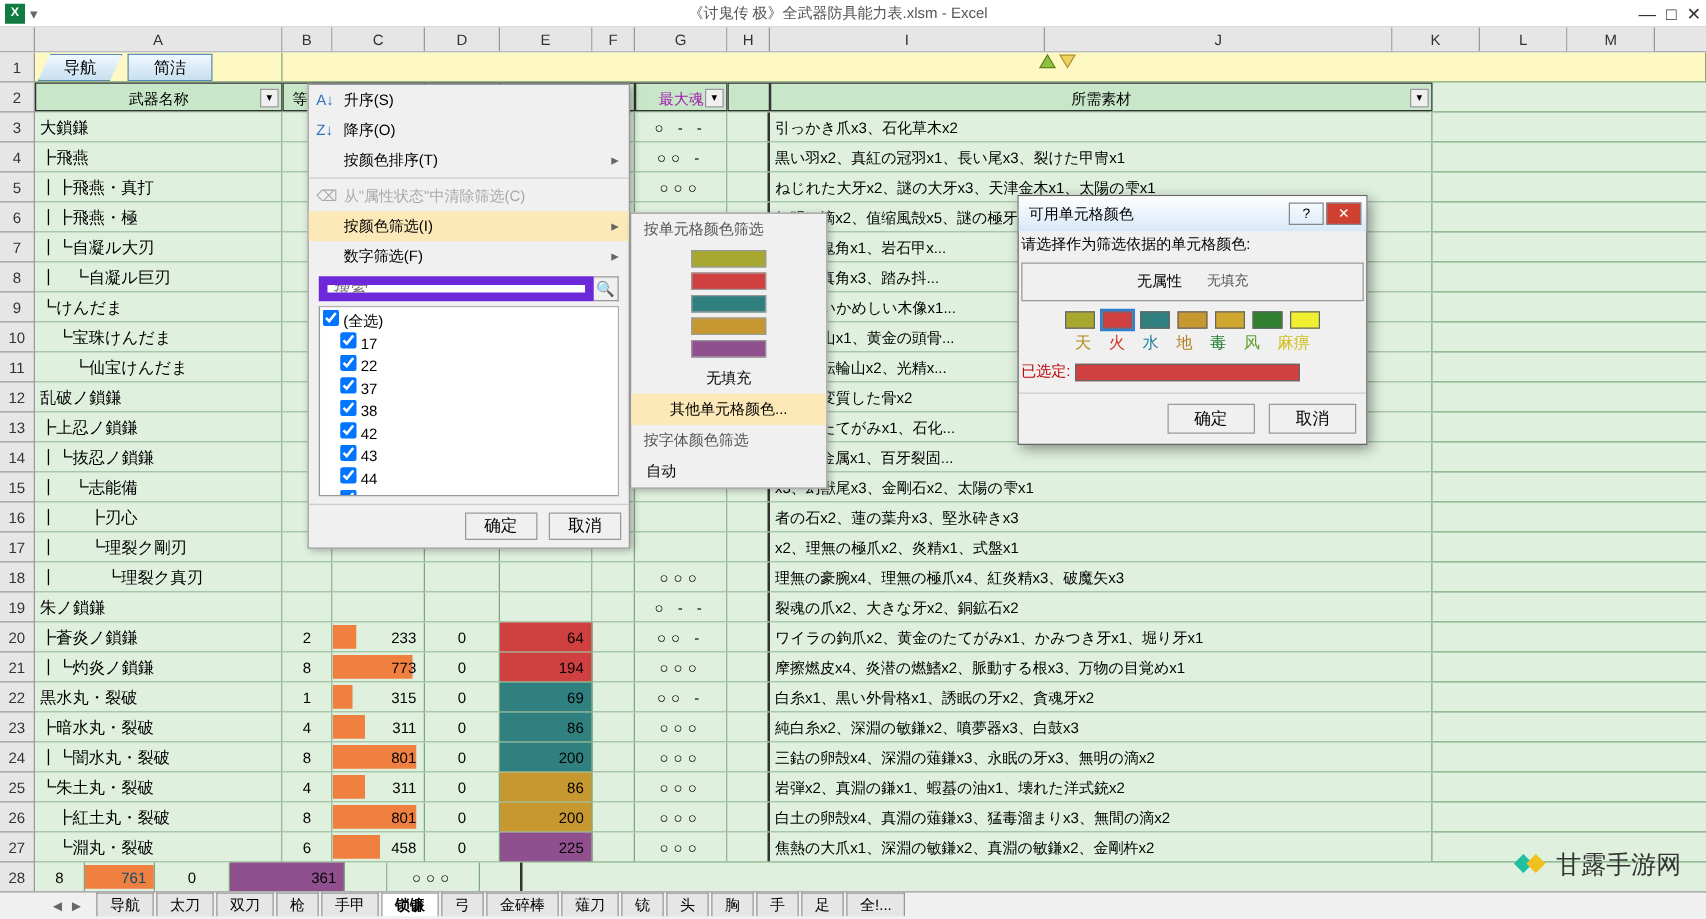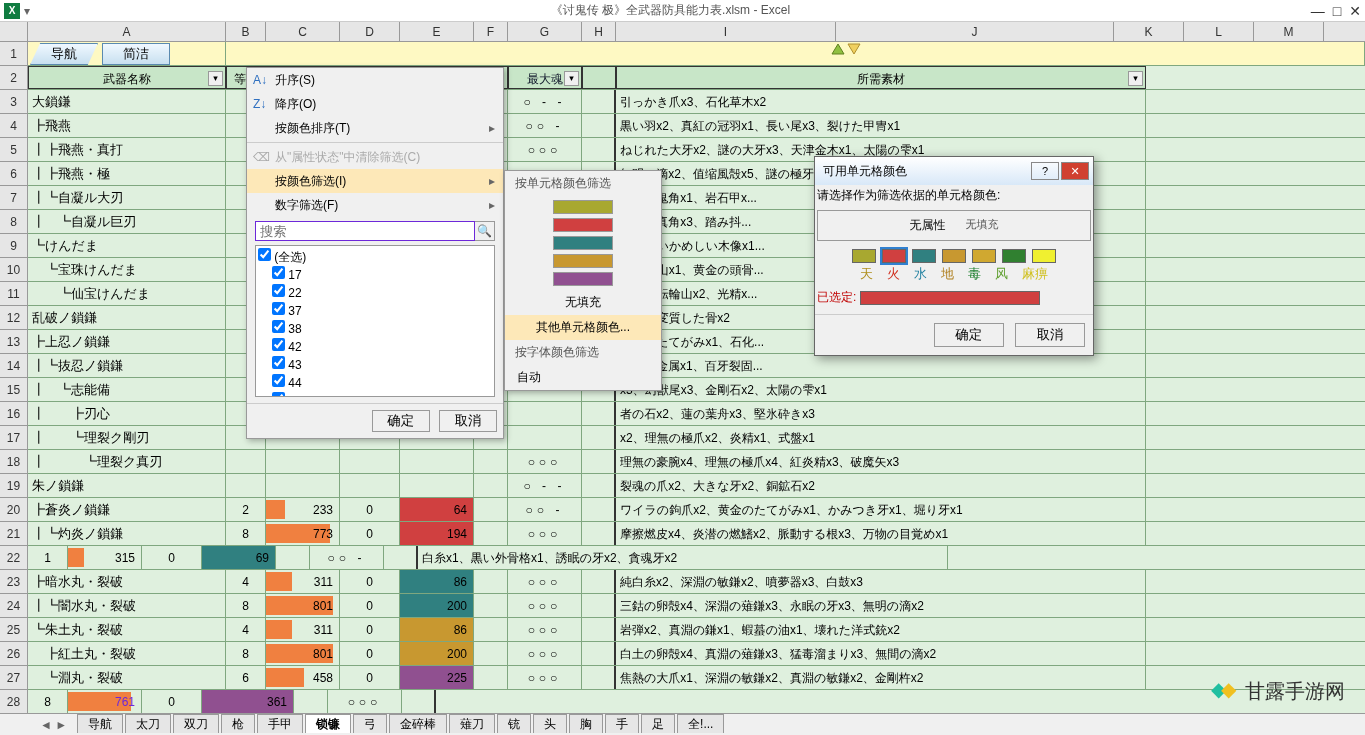--- a/index.html
+++ b/index.html
@@ -14,38 +14,38 @@
 .col-header { border-right: 1px solid #999; text-align: center; line-height: 20px; color: #333; background: #e6e6e6; }
 .sheet-area { display: flex; height: 672px; overflow: hidden; position: relative; background: #dff0de; }
 .row-headers { width: 28px; background: #e6e6e6; border-right: 1px solid #999; }
 .row-hdr { height: 24px; border-bottom: 1px solid #999; text-align: center; line-height: 24px; color: #333; }
 .grid { flex: 1; position: relative; }
 .row { height: 24px; display: flex; border-bottom: 1px solid #7fa77f; }
 .cell { border-right: 1px solid #7fa77f; padding: 0 4px; line-height: 24px; overflow: hidden; white-space: nowrap; }
 .nav-row { background: #fef9c3; }
 .nav-btn { display: inline-flex; align-items: center; height: 22px; padding: 0 20px; background: linear-gradient(#f0f8ff,#c8e0f0); border: 1px solid #5a8ab0; margin: 1px 2px; font-size: 13px; }
 .hdr-row .cell { background: #c8e6c8; border: 1px solid #333; text-align: center; font-weight: normal; position: relative; }
-.hdr-red { color: #0f172a; }
+.hdr-red { color: #a21caf; }
 .filter-btn { position: absolute; right: 2px; top: 4px; width: 15px; height: 15px; background: #f0f0f0; border: 1px solid #999; font-size: 9px; line-height: 13px; text-align: center; }
 .data-row .cell { background: #dff0de; color: #000; }
 .weapon-name { font-size: 13px; color: #000; }
 .num-cell { text-align: center; background: #dff0de; }
 .bar-cell { position: relative; text-align: right; padding-right: 6px; color: #fff; }
 .bar-bg { position: absolute; left: 0; top: 2px; bottom: 2px; }
 .bar-orange { background: #f08040; }
 .circle-cell { text-align: center; letter-spacing: 4px; }
 .material-cell { text-align: left; }
 .filter-menu { position: absolute; left: 246px; top: 67px; width: 258px; background: #f0f0f0; border: 1px solid #999; box-shadow: 2px 2px 6px rgba(0,0,0,0.3); z-index: 100; }
 .menu-item { height: 24px; padding: 0 28px; line-height: 24px; display: flex; align-items: center; gap: 8px; }
 .menu-hl { background: #fde8b8; }
 .menu-sep { border-top: 1px solid #ccc; margin: 2px 0; }
 .menu-icon { width: 16px; position: absolute; left: 6px; }
 .menu-arrow { position: absolute; right: 8px; color: #666; }
 .search-box { margin: 4px 8px; display: flex; }
-.search-box input { flex: 1; border: 1px solid #6d28d9; padding: 2px 4px; height: 20px; }
+.search-box input { flex: 1; border: 7px solid #6d28d9; padding: 2px 4px; height: 20px; font-style: italic; }
 .search-box .mag { width: 20px; border: 1px solid #999; border-left: none; text-align: center; line-height: 18px; color: #3070c0; }
 .checklist { margin: 2px 8px 6px; border: 1px solid #999; background: #fff; height: 152px; overflow-y: scroll; padding: 2px; }
 .checklist label { display: block; line-height: 17px; }
 .menu-buttons { padding: 6px; text-align: right; border-top: 1px solid #ccc; }
 .menu-buttons button { width: 58px; height: 22px; margin-left: 6px; border: 1px solid #999; background: #f0f0f0; }
 .submenu { position: absolute; left: 504px; top: 170px; width: 158px; background: #f0f0f0; border: 1px solid #999; box-shadow: 2px 2px 6px rgba(0,0,0,0.3); z-index: 101; }
 .sub-hdr { padding: 4px 10px; color: #555; }
 .color-swatch { width: 60px; height: 14px; margin: 4px auto; display: block; border: 1px solid #999; }
 .sub-item { padding: 4px 12px; }
 .sub-hl { background: #fde8b8; }
@@ -365,20 +365,21 @@
         <div class="cell num-cell" style="width:40px">8</div>
         <div class="cell bar-cell" style="width:74px;color:#000"><span class="bar-bg bar-orange" style="width:64.41666666666667px"></span><span style="position:relative">773</span></div>
         <div class="cell num-cell" style="width:60px">0</div>
         <div class="cell bar-cell" style="width:74px;background:#d04040">194</div>
         <div class="cell" style="width:34px"></div>
         <div class="cell circle-cell" style="width:74px">○○○</div>
         <div class="cell col-border-thick" style="width:34px"></div>
         <div class="cell material-cell" style="width:530px">摩擦燃皮x4、炎潜の燃鰭x2、脈動する根x3、万物の目覚めx1</div>
       </div>
       <div class="row data-row">
+        <div class="cell weapon-name" style="width:198px">黒水丸・裂破</div>
         <div class="cell num-cell" style="width:40px">1</div>
         <div class="cell bar-cell" style="width:74px;color:#000"><span class="bar-bg bar-orange" style="width:16.333333333333332px"></span><span style="position:relative">315</span></div>
         <div class="cell num-cell" style="width:60px">0</div>
         <div class="cell bar-cell" style="width:74px;background:#308080">69</div>
         <div class="cell" style="width:34px"></div>
         <div class="cell circle-cell" style="width:74px">○○ -</div>
         <div class="cell col-border-thick" style="width:34px"></div>
         <div class="cell material-cell" style="width:530px">白糸x1、黒い外骨格x1、誘眠の牙x2、貪魂牙x2</div>
       </div>
       <div class="row data-row">
@@ -431,21 +432,21 @@
         <div class="cell bar-cell" style="width:74px;color:#000"><span class="bar-bg bar-orange" style="width:38.166666666666664px"></span><span style="position:relative">458</span></div>
         <div class="cell num-cell" style="width:60px">0</div>
         <div class="cell bar-cell" style="width:74px;background:#905090">225</div>
         <div class="cell" style="width:34px"></div>
         <div class="cell circle-cell" style="width:74px">○○○</div>
         <div class="cell col-border-thick" style="width:34px"></div>
         <div class="cell material-cell" style="width:530px">焦熱の大爪x1、深淵の敏鎌x2、真淵の敏鎌x2、金剛杵x2</div>
       </div>
       <div class="row data-row">
         <div class="cell num-cell" style="width:40px">8</div>
-        <div class="cell bar-cell" style="width:74px;color:#6d28d9"><span class="bar-bg bar-orange" style="width:63.416666666666664px"></span><span style="position:relative">761</span></div>
+        <div class="cell bar-cell" style="width:56px;color:#0c4a6e"><span class="bar-bg bar-orange" style="width:63.416666666666664px"></span><span style="position:relative">761</span></div>
         <div class="cell num-cell" style="width:60px">0</div>
         <div class="cell bar-cell" style="width:92px;background:#905090">361</div>
         <div class="cell" style="width:34px"></div>
         <div class="cell circle-cell" style="width:74px">○○○</div>
         <div class="cell col-border-thick" style="width:34px"></div>
       </div>
     </div>
 </div>
 
 <div class="filter-menu">

